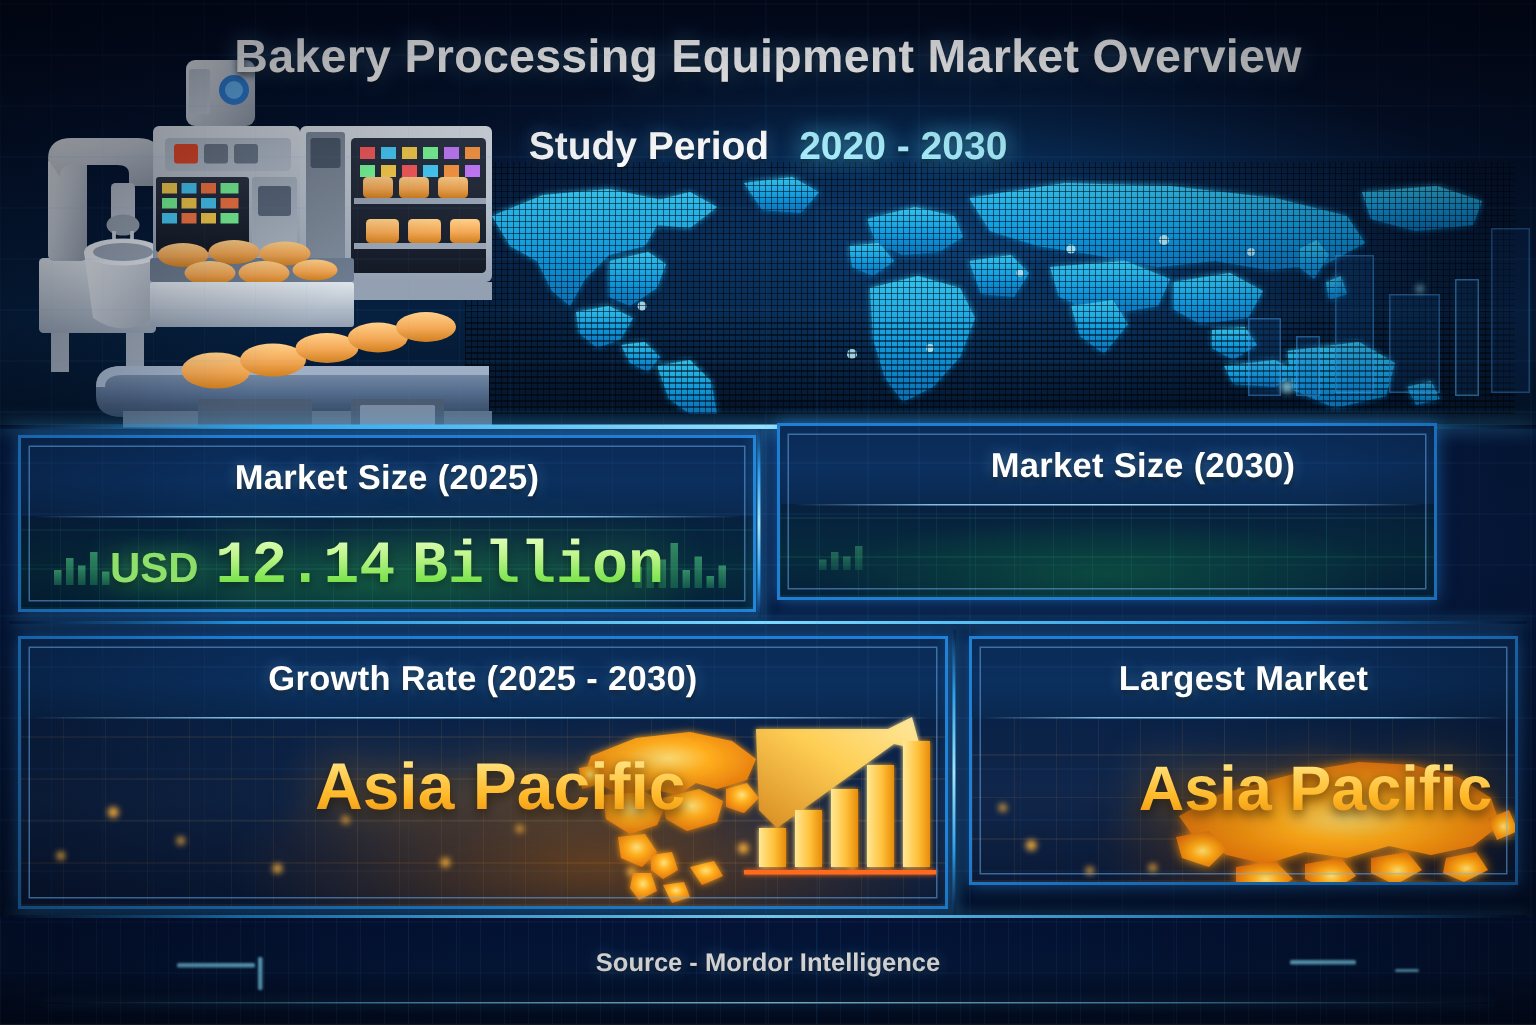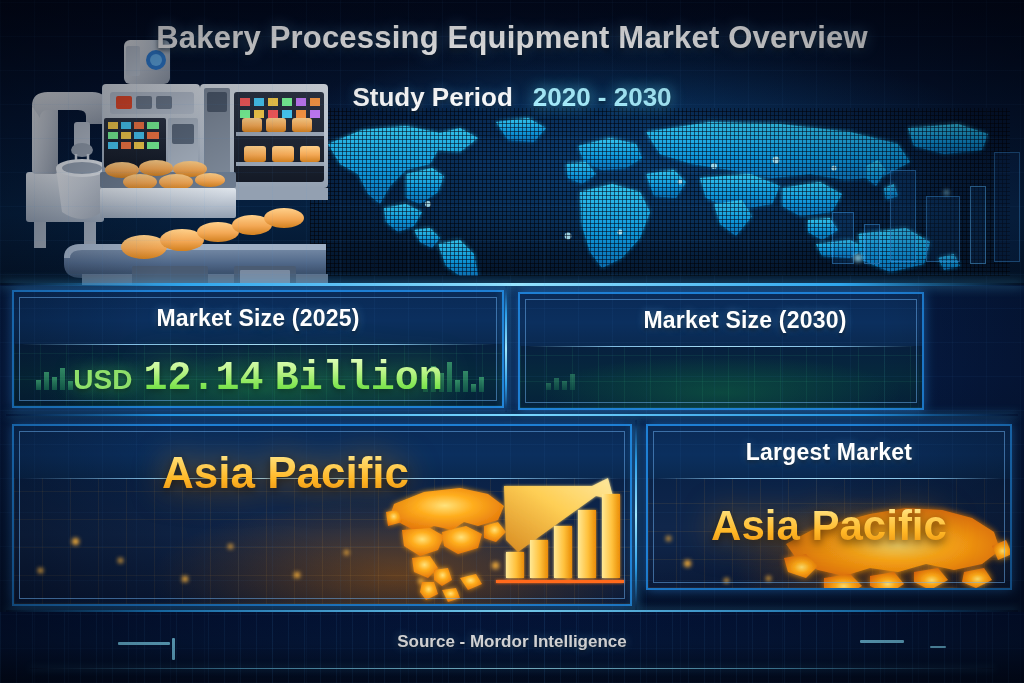--- a/index.html
+++ b/index.html
@@ -167,20 +167,21 @@
     position:absolute; left:0; right:0; bottom:0; top:52px; pointer-events:none;
     background-image:
       repeating-linear-gradient(0deg, rgba(240,170,60,.085) 0 1px, transparent 1px 28px),
       repeating-linear-gradient(90deg, rgba(240,170,60,.085) 0 1px, transparent 1px 28px);
   }
   .goldtext{
     background:linear-gradient(180deg,#fff0a8 0%, #ffd766 26%, #ffb726 62%, #e5890b 100%);
     -webkit-background-clip:text; background-clip:text;
     -webkit-text-fill-color:transparent; color:transparent;
     filter:drop-shadow(0 0 16px rgba(255,165,35,.6)) drop-shadow(0 3px 4px rgba(0,0,0,.7));
+    margin-left:48px;
   }
   .asia-map{position:absolute;z-index:2;}
   .asia-map svg{width:100%;height:100%;display:block;}
   .bar-chart{position:absolute;z-index:3;}
   .bar-chart svg{width:100%;height:100%;display:block;}
   .city-lights{position:absolute;inset:0;z-index:1;pointer-events:none;}
   .city-lights i{position:absolute;border-radius:50%;background:#ffb43a;filter:blur(2.2px);}
 
   
   .divider-h{
@@ -469,21 +470,21 @@
     <div class="card-head" style="font-size:23px;line-height:52px;">Market Size (2025)</div>
     <div class="head-rule" style="top:52px;"></div>
     <div class="card-value" style="margin-top:9px;font-size:40px;">
       <span class="usd" style="font-size:28px;">USD</span>
       <span class="bignum">12.14</span>
       <span class="bignum">Billion</span>
     </div>
     <div class="inner-frame"></div>
   </div>
 
-  <div class="card green-card" style="left:518px; top:292px; width:406px; height:118px;padding-left:48px;">
+  <div class="card green-card" style="left:518px; top:282px; width:440px; height:118px;padding-left:48px;">
     <div class="head-bg"></div>
     <div class="body-bg"></div>
     <div class="body-grid"></div>
     <div class="minibars" style="left:26px;bottom:18px;height:16px;opacity:.35;">
       <span style="height:7px"></span>
         <span style="height:12px"></span>
         <span style="height:9px"></span>
         <span style="height:16px"></span>
     </div>
     <div class="card-head" style="font-size:23px;line-height:52px;">Market Size (2030)</div>
@@ -569,20 +570,21 @@
           <rect x="12" y="78" width="18" height="26" fill="url(#barg)"></rect>
           <rect x="36" y="66" width="18" height="38" fill="url(#barg)"></rect>
           <rect x="60" y="52" width="18" height="52" fill="url(#barg)"></rect>
           <rect x="84" y="36" width="18" height="68" fill="url(#barg)"></rect>
           <rect x="108" y="20" width="18" height="84" fill="url(#barg)"></rect>
           <rect x="2" y="106" width="128" height="3" fill="#ff6a1c"></rect>
         </g>
       </svg>
     </div>
 
+    <div class="card-head" style="font-size:23px;line-height:52px;">Growth Rate (2025 - 2030)</div>
     <div class="head-rule" style="top:52px;"></div>
     <div class="card-value goldtext" style="text-align:left;padding-left:148px;margin-top:22px;font-size:44px;">Asia Pacific</div>
     <div class="inner-frame"></div>
   </div>
 
   <div class="card gold-card" style="left:646px; top:424px; width:366px; height:166px;">
     <div class="head-bg"></div>
     <div class="body-bg"></div>
     <div class="body-grid"></div>
 

